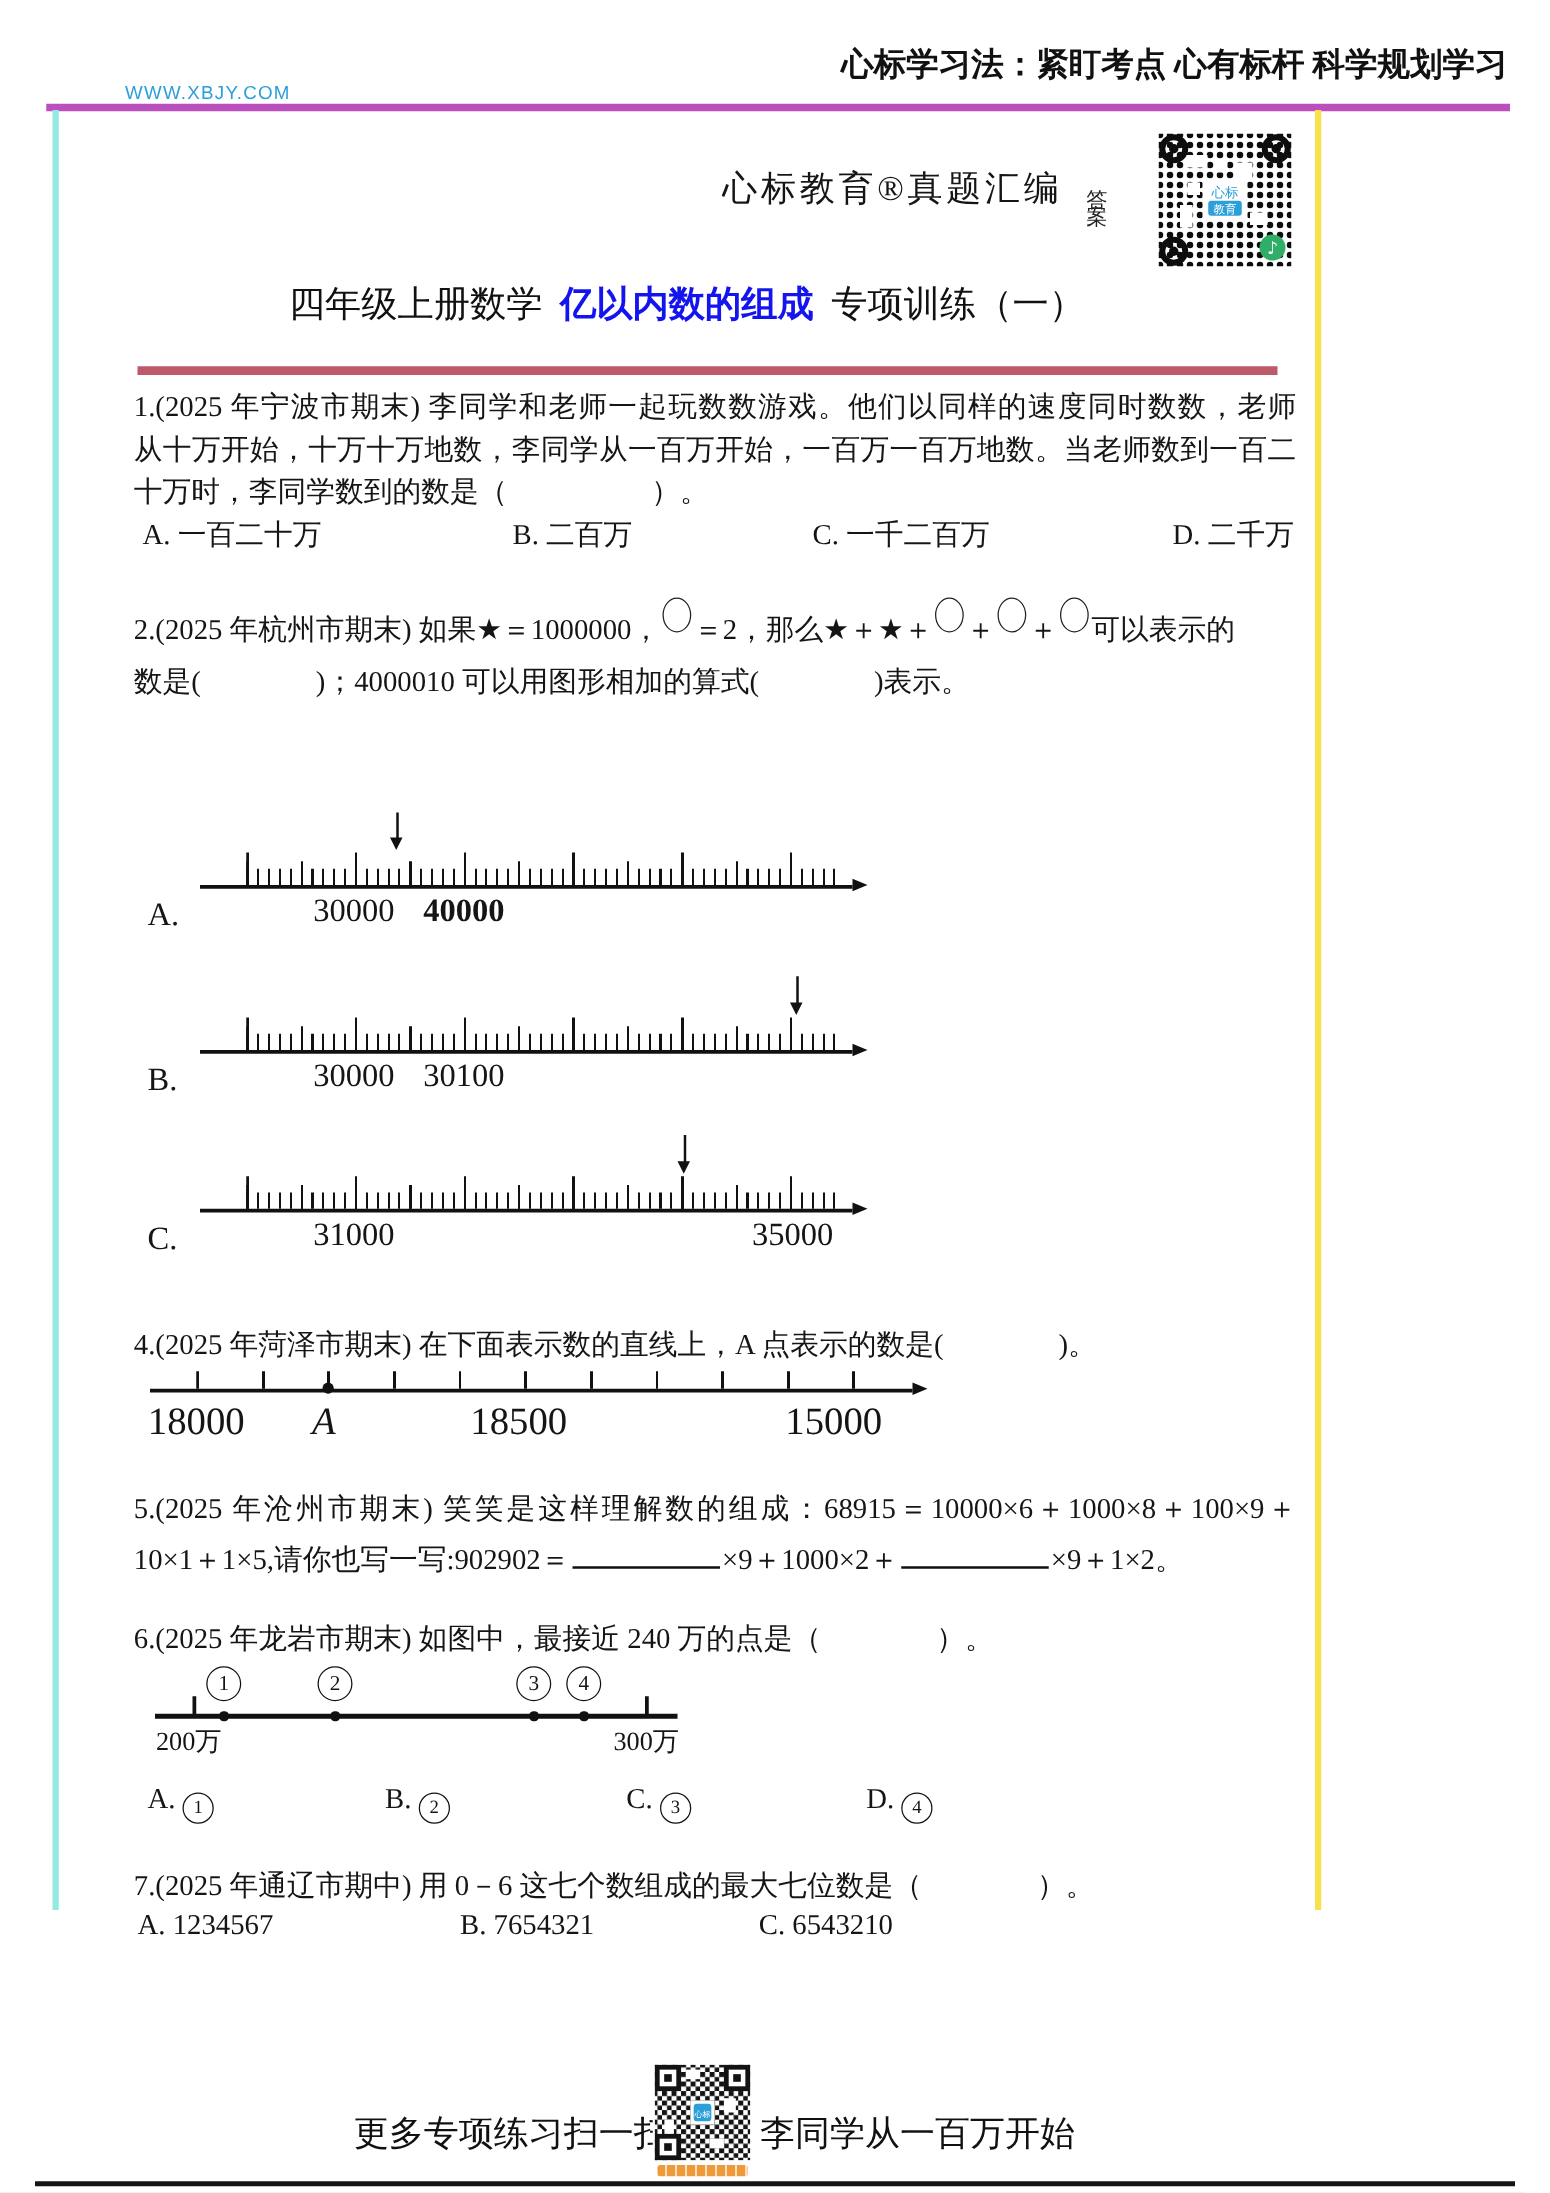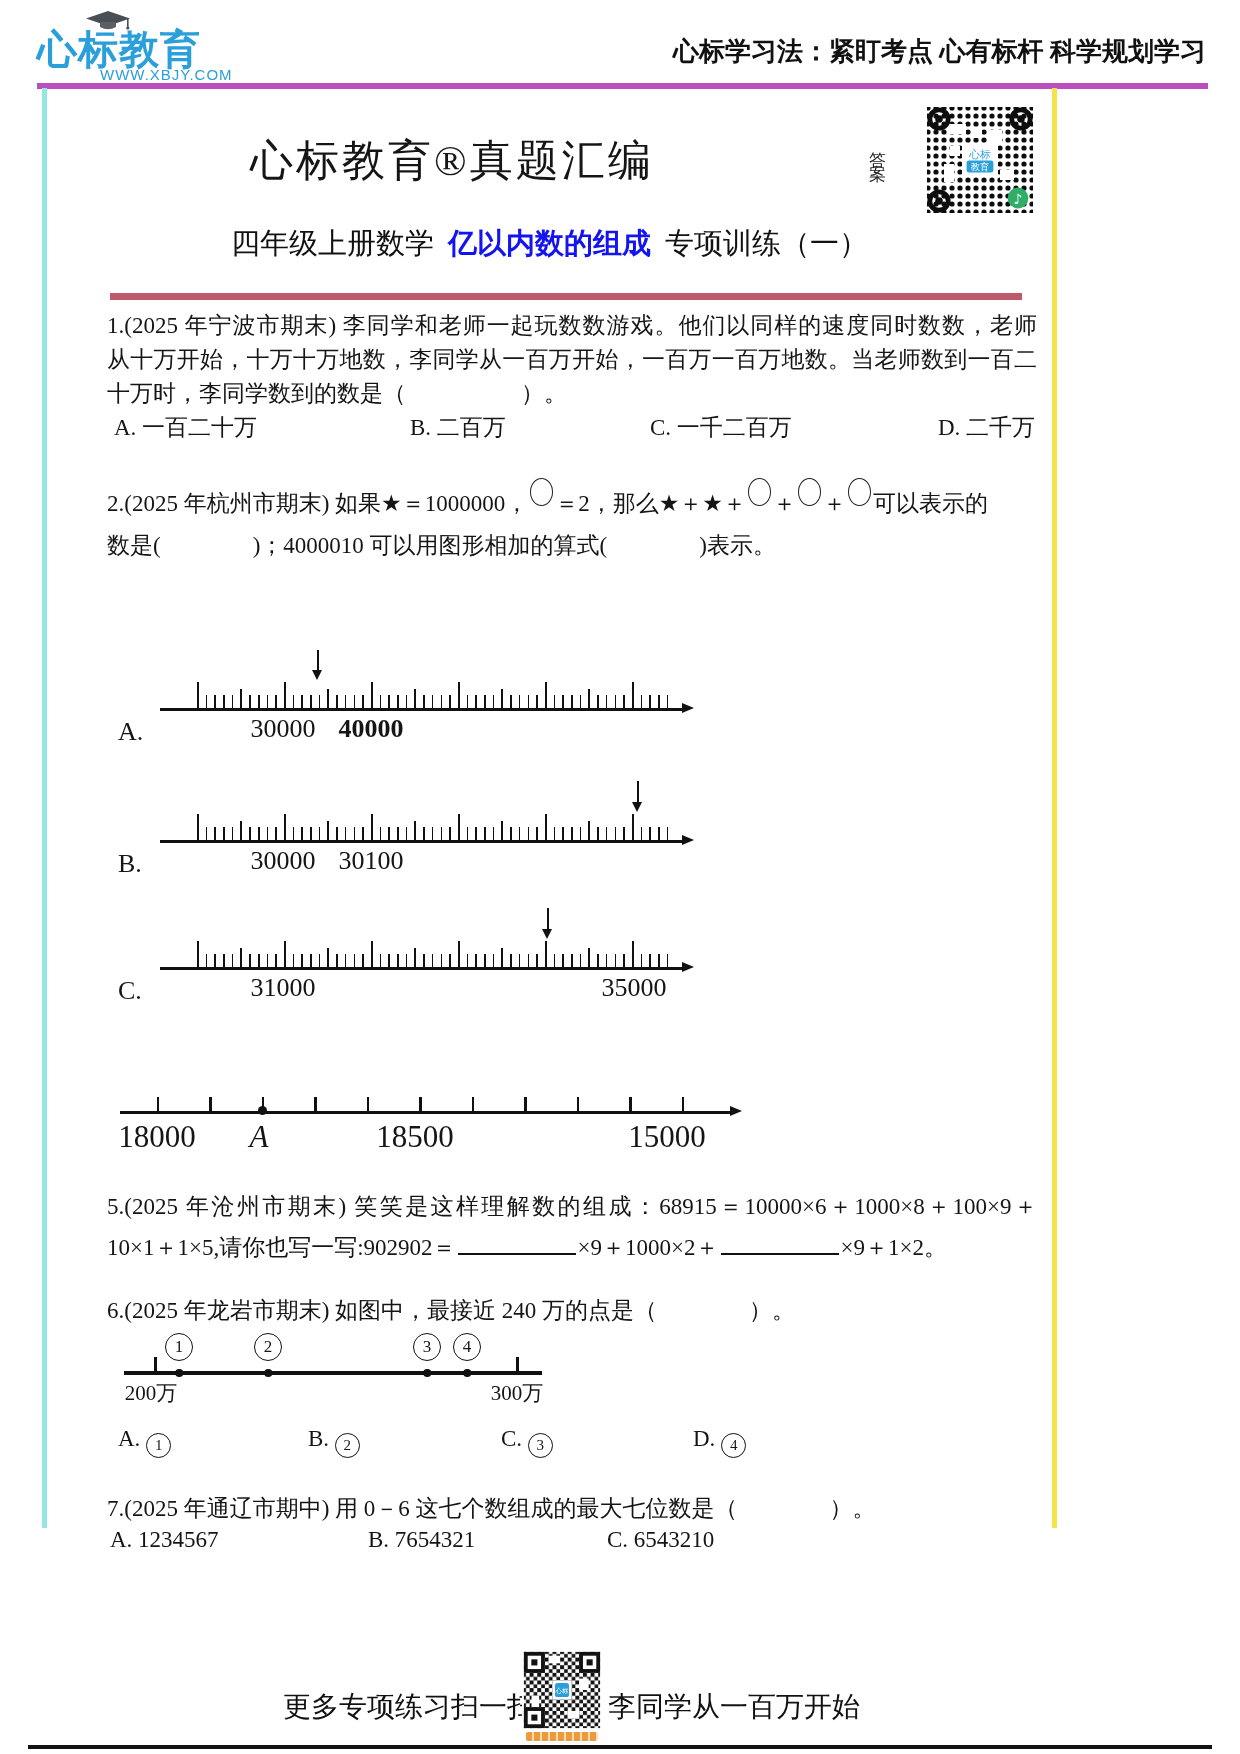--- a/index.html
+++ b/index.html
@@ -7,21 +7,21 @@
         font-family:"Liberation Serif","DejaVu Serif","DejaVu Sans",serif;color:#151515;overflow:hidden;}
   .abs{position:absolute;}
   
   .logo-text{font-family:"Liberation Sans","DejaVu Sans",sans-serif;font-weight:bold;font-size:40px;color:#2b9fd9;letter-spacing:1px;}
   .logo-site{font-family:"Liberation Sans","DejaVu Sans",sans-serif;font-size:15px;color:#2b9fd9;letter-spacing:1px;}
   .slogan{font-size:26px;font-weight:bold;color:#111;}
   .hr-purple{background:#bc4fbe;height:5.5px;}
   .border-cyan{background:#93e9e2;width:5px;}
   .border-yellow{background:#f7e24b;width:5px;}
   
-  .doc-title{font-size:43px;letter-spacing:3px;white-space:nowrap;text-align:left;}
+  .doc-title{font-size:28px;letter-spacing:3px;white-space:nowrap;text-align:right;}
   .answer-tab{writing-mode:vertical-rl;font-size:17px;letter-spacing:12px;color:#222;}
   .subtitle{display:flex;justify-content:center;gap:14px;font-family:"Liberation Sans","DejaVu Sans",sans-serif;
             font-size:29px;color:#111;white-space:nowrap;}
   .subtitle .hl{color:#1414ee;font-weight:bold;}
   .hr-pink{background:#bd5a69;height:7px;}
   
   .q{font-size:23px;line-height:30px;white-space:nowrap;}
   .jl{white-space:normal;width:930px;text-align:justify;text-align-last:justify;}
   .opt{font-size:23px;white-space:nowrap;}
   
@@ -56,31 +56,20 @@
   
   .foot-text{font-family:"Liberation Sans","DejaVu Sans",sans-serif;font-size:28px;color:#111;white-space:nowrap;}
   .qr-strip{height:9px;border-radius:2px;background:repeating-linear-gradient(90deg,#ef9a3a 0 6px,#fbe0bd 6px 8px);}
   .hr-bottom{background:#141414;height:3.5px;}
 </style>
 </head>
 <body>
 
 <div id="page">
 
-  <div class="abs" style="left:37px;top:22px;">
-    <span class="logo-text">心标教育</span>
-    <span class="abs" style="left:48px;top:-12px;">
-      <svg width="46" height="22" viewBox="0 0 46 22">
-        <polygon points="23,1 45,8.5 23,16 1,8.5" fill="#4a4f55"></polygon>
-        <path d="M15 12 v5 q8 4.5 16 0 v-5 z" fill="#5a5f66"></path>
-        <rect x="42" y="8" width="1.6" height="9" fill="#4a4f55"></rect>
-        <circle cx="42.8" cy="18" r="1.6" fill="#4a4f55"></circle>
-      </svg>
-    </span>
-  </div>
   <div class="abs logo-site" style="left:100px;top:66px;">WWW.XBJY.COM</div>
   <div class="abs slogan" style="right:34px;top:34px;">心标学习法：紧盯考点 心有标杆 科学规划学习</div>
   <div class="abs hr-purple" style="left:37px;top:83px;width:1171px;"></div>
 
   <div class="abs border-cyan" style="left:42px;top:88px;height:1440px;"></div>
   <div class="abs border-yellow" style="left:1052px;top:88px;height:1440px;"></div>
 
   <div class="abs doc-title" style="left:250px;top:132px;width:600px;">心标教育®真题汇编</div>
   <div class="abs answer-tab" style="left:866px;top:138px;height:90px;">答案</div>
 
@@ -167,20 +156,21 @@
         <i class="t-s"></i>
         <i class="t-m"></i>
         <i class="t-b"></i>
       </div>
     <div class="abs rline" style="left:160px;top:967px;width:522px;"></div>
     <div class="abs rletter" style="left:118px;top:976px;">C.</div>
     <div class="abs rlab" style="left:283px;top:973px;">31000</div>
     <div class="abs rlab" style="left:634px;top:973px;">35000</div>
   </div>
 
+  <div class="abs q" style="left:107px;top:1061px;">4.(2025 年菏泽市期末) 在下面表示数的直线上，A 点表示的数是(　　　　)。</div>
   <div>
     <div class="abs ticks" style="left:157px;top:1097px;width:528px;height:14px;">
         <i class="t-q4" style="position:absolute;left:0;right:0;bottom:0;"></i>
       </div>
     <div class="abs rline" style="left:120px;top:1111px;width:610px;"></div>
     <div class="abs dot" style="left:258px;top:1106px;"></div>
     <div class="abs q4lab" style="left:157px;top:1119px;">18000</div>
     <div class="abs q4lab" style="left:259px;top:1119px;font-style:italic;">A</div>
     <div class="abs q4lab" style="left:415px;top:1119px;">18500</div>
     <div class="abs q4lab" style="left:667px;top:1119px;">15000</div>

